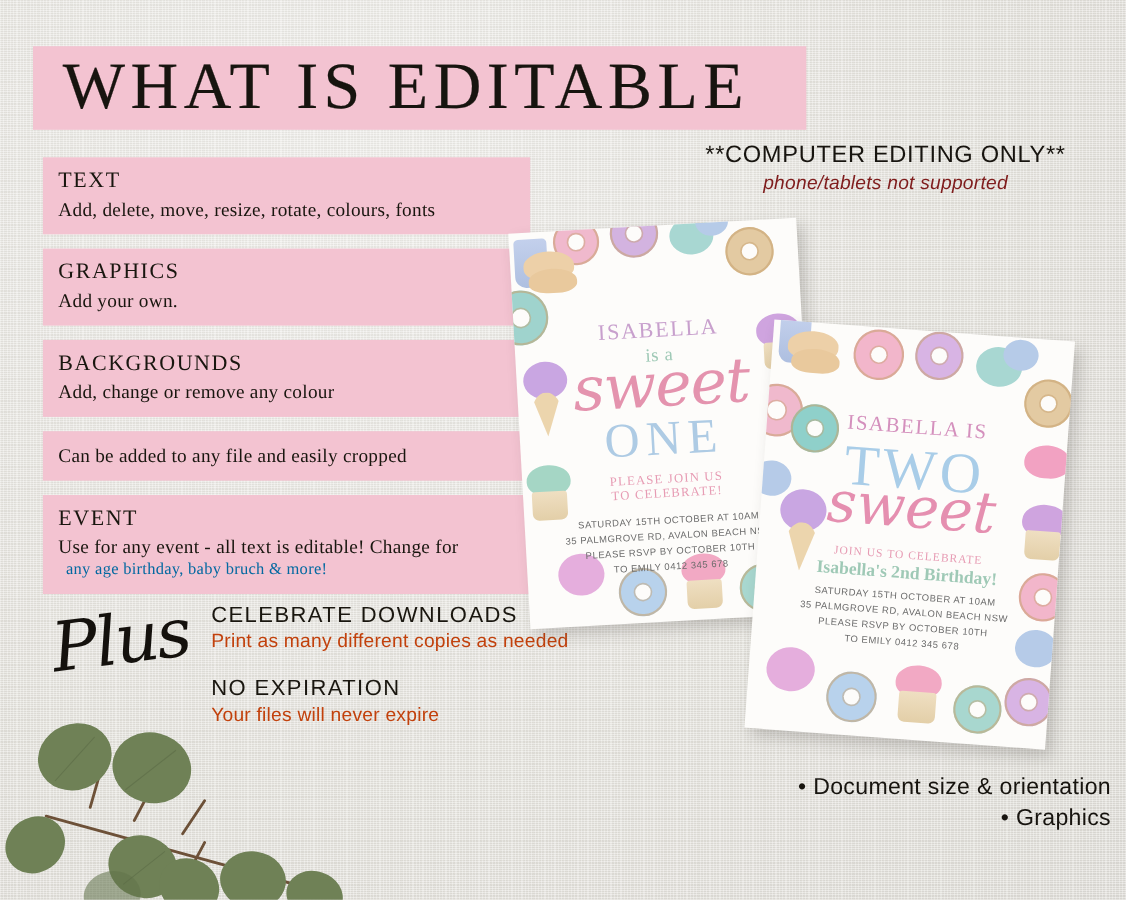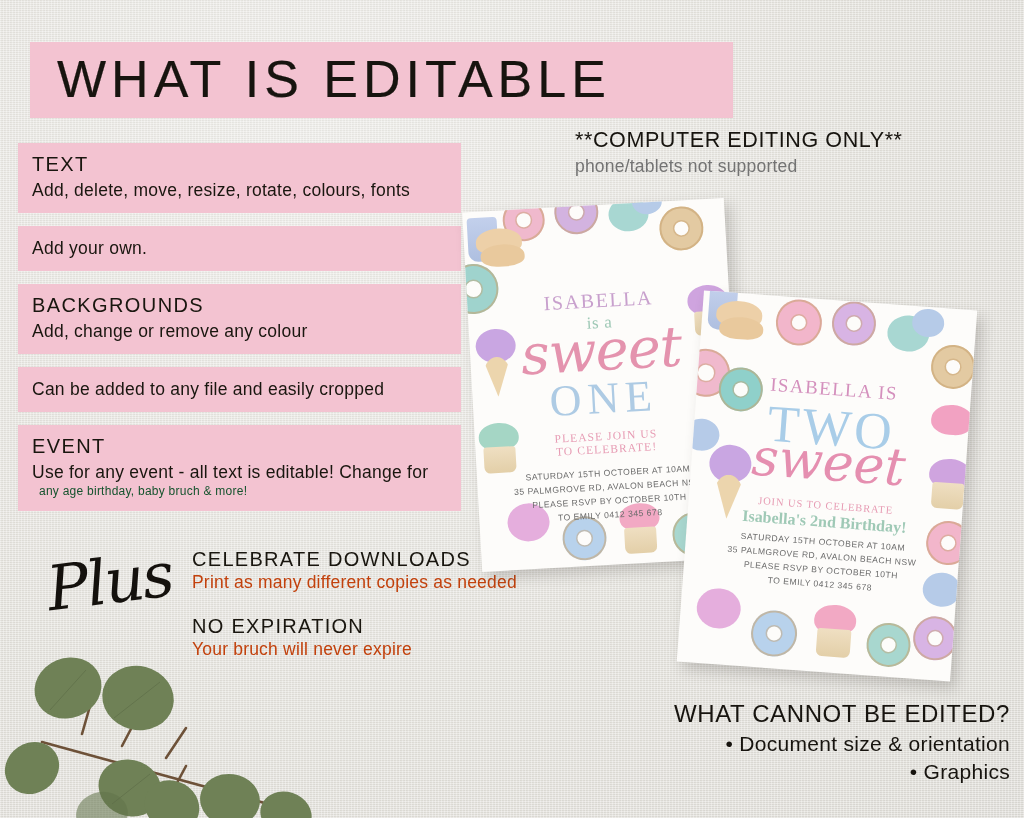--- a/index.html
+++ b/index.html
@@ -20,69 +20,69 @@
     pointer-events:none;
   }
 
   
   .header-banner{
     position:absolute; left:30px; top:42px; width:703px; height:76px;
     background:#f3c3d1;
   }
   .header-banner h1{
     position:absolute; left:27px; top:50%; transform:translateY(-52%);
-    font-size:52px; font-weight:300; letter-spacing:5px;
+    font-size:60px; font-weight:300; letter-spacing:5px;
     color:#17140f; white-space:nowrap;
-    font-family:Liberation Sans, sans-serif;
+    font-family:Liberation Serif, serif;
     -webkit-text-stroke:0.2px #17140f;
   }
 
   
-  .features{ position:absolute; left:18px; top:143px; width:443px; }
+  .features{ position:absolute; left:39px; top:143px; width:443px;font-family:Liberation Serif, serif; }
   .feature-block{
     background:#f3c3d1;
     padding:9px 0 11px 14px;
     margin-bottom:13px;
   }
   .feature-block .f-title{
     font-size:20px; font-weight:300; letter-spacing:1.4px;
     color:#19160f; line-height:1.25;
   }
   .feature-block .f-desc{
     font-size:17.5px; font-weight:300; letter-spacing:.25px;
     color:#19160f; line-height:1.32; margin-top:2px;
   }
   .feature-block .f-desc2{
-    font-size:12px; font-weight:300; letter-spacing:.25px;
-    color:#14532d; line-height:1.32; padding-left:7px;
+    font-size:15px; font-weight:300; letter-spacing:.25px;
+    color:#0369a1; line-height:1.32; padding-left:7px;
   }
 
   
   .plus-word{
     position:absolute; left:47px; top:545px;
     font-family:"DejaVu Serif", serif;
     font-style:italic; font-size:62px; color:#14110d;
     transform:rotate(-7deg); letter-spacing:-2px;
   }
   .plus-list{ position:absolute; left:192px; top:548px; width:350px; }
   .plus-item{ margin-bottom:22px; }
   .plus-item .p-title{
     font-size:20px; font-weight:300; letter-spacing:1.3px; color:#19160f;
   }
   .plus-item .p-desc{
     font-size:17.5px; font-weight:300; letter-spacing:.2px; color:#c2410c; margin-top:1px;
   }
 
   
-  .computer-note{ position:absolute; left:575px; top:128px; width:414px; text-align:left; }
+  .computer-note{ position:absolute; left:598px; top:128px; width:414px; text-align:center; }
   .computer-note .cn-main{
     font-size:21.5px; font-weight:300; letter-spacing:.6px; color:#17140f; white-space:nowrap;
   }
   .computer-note .cn-sub{
-    font-size:17.5px; font-weight:300; letter-spacing:.2px; color:#737373; margin-top:3px;
+    font-size:17.5px; font-weight:300; letter-spacing:.2px; color:#7f1d1d; margin-top:3px;font-style:italic;
   }
 
   
   .cannot-edit{ position:absolute; right:14px; top:700px; width:420px; text-align:right; }
   .cannot-edit .ce-title{
     font-size:24px; font-weight:300; letter-spacing:.6px; color:#17140f;
   }
   .cannot-edit .ce-item{
     font-size:21px; font-weight:300; letter-spacing:.3px; color:#17140f; margin-top:4px;
   }
@@ -196,20 +196,21 @@
 </div>
 
 <div class="features">
 
   <div class="feature-block">
     <div class="f-title">TEXT</div>
     <div class="f-desc">Add, delete, move, resize, rotate, colours, fonts</div>
   </div>
 
   <div class="feature-block">
+    <div class="f-title">GRAPHICS</div>
     <div class="f-desc">Add your own.</div>
   </div>
 
   <div class="feature-block">
     <div class="f-title">BACKGROUNDS</div>
     <div class="f-desc">Add, change or remove any colour</div>
   </div>
 
   <div class="feature-block">
     <div class="f-desc">Can be added to any file and easily cropped</div>
@@ -225,21 +226,21 @@
 
 <div class="plus-word">Plus</div>
 
 <div class="plus-list">
   <div class="plus-item">
     <div class="p-title">CELEBRATE DOWNLOADS</div>
     <div class="p-desc">Print as many different copies as needed</div>
   </div>
   <div class="plus-item">
     <div class="p-title">NO EXPIRATION</div>
-    <div class="p-desc">Your bruch will never expire</div>
+    <div class="p-desc">Your files will never expire</div>
   </div>
 </div>
 
 <div class="computer-note">
   <div class="cn-main">**COMPUTER EDITING ONLY**</div>
   <div class="cn-sub">phone/tablets not supported</div>
 </div>
 
 <div class="card card-one">
   <div class="card-inner">
@@ -324,21 +325,20 @@
     <div class="c2-details">
       <div>SATURDAY 15TH OCTOBER AT 10AM</div>
       <div>35 PALMGROVE RD, AVALON BEACH NSW</div>
       <div>PLEASE RSVP BY OCTOBER 10TH</div>
       <div>TO EMILY 0412 345 678</div>
     </div>
   </div>
 </div>
 
 <div class="cannot-edit">
-  <div class="ce-title">WHAT CANNOT BE EDITED?</div>
   <div class="ce-item">• Document size &amp; orientation</div>
   <div class="ce-item">• Graphics</div>
 </div>
 
 <div class="euc">
   <svg width="330" height="225" viewBox="0 0 330 225">
     <g stroke="#6d5138" stroke-width="2.6" fill="none" stroke-linecap="round">
       <path d="M52 142 L300 210"></path>
       <path d="M92 134 L104 92"></path>
       <path d="M132 146 L152 108"></path>

